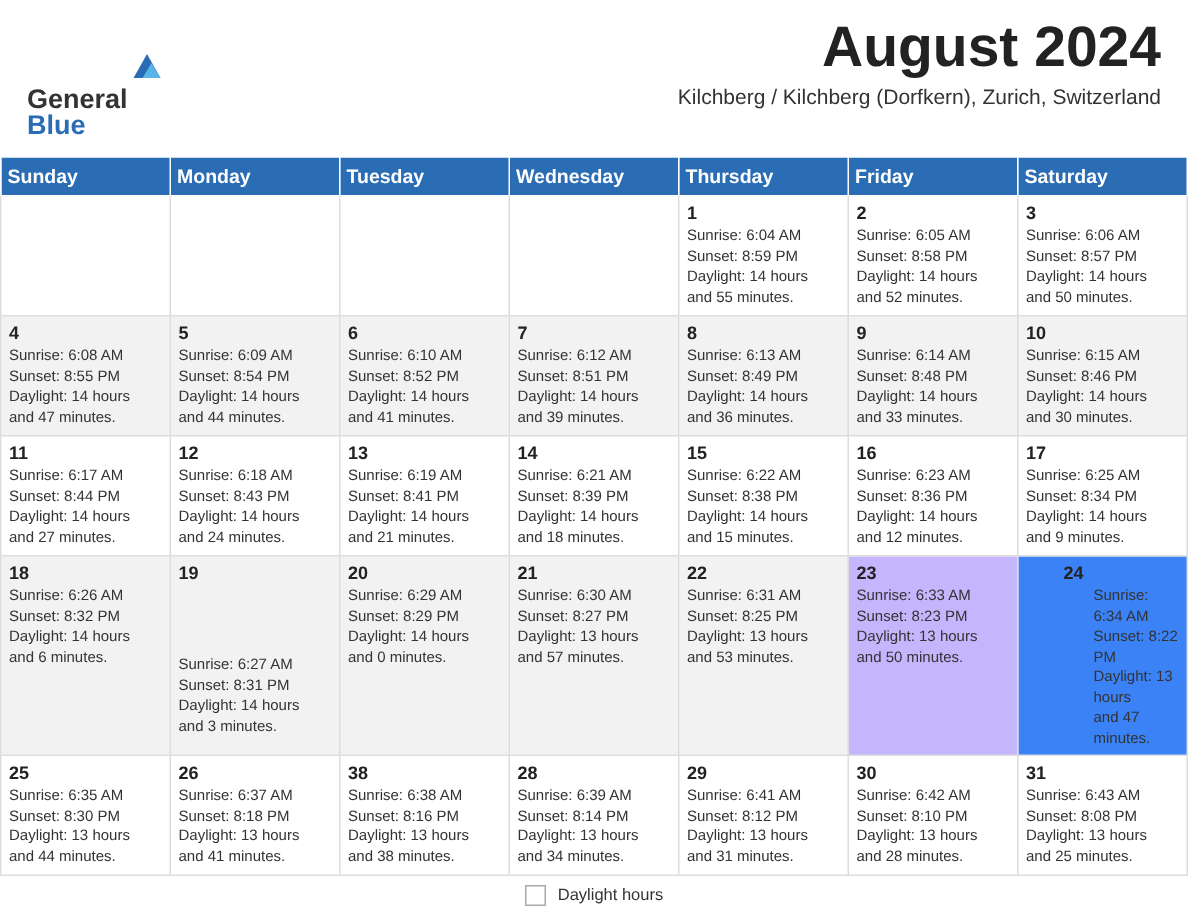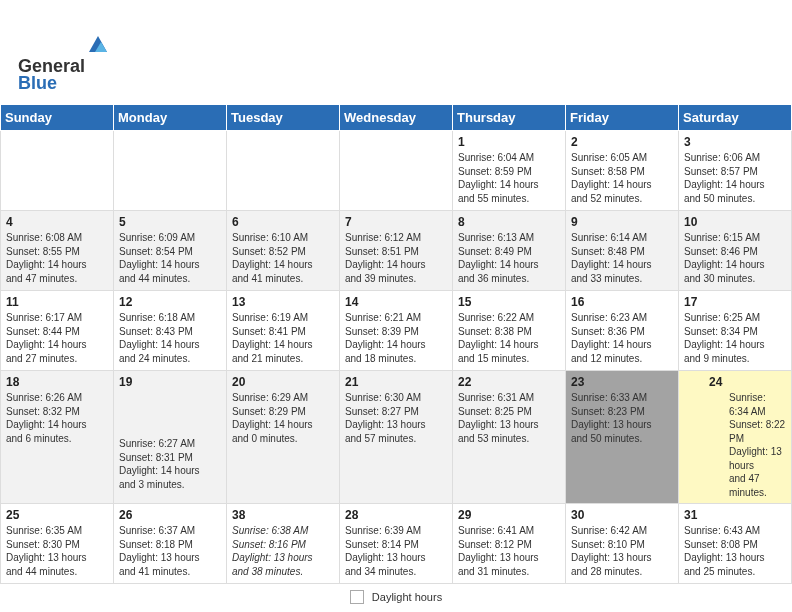--- a/index.html
+++ b/index.html
@@ -129,20 +129,24 @@
   <div class="logo">
     <div class="logo-text">
       <span class="logo-general">General</span>
       <svg class="logo-icon" viewBox="0 0 22 22">
         <polygon points="11,2 20,18 2,18" fill="#2a6db5"></polygon>
         <polygon points="14,8 20,18 8,18" fill="#5ab4e5"></polygon>
       </svg>
     </div>
     <span class="logo-blue" style="margin-top:-4px;">Blue</span>
   </div>
+  <div class="title-block">
+    <div class="month-year">August 2024</div>
+    <div class="location">Kilchberg / Kilchberg (Dorfkern), Zurich, Switzerland</div>
+  </div>
 </div>
 
 <table class="calendar-table">
   <thead>
     <tr>
     <th>Sunday</th>
         <th>Monday</th>
         <th>Tuesday</th>
         <th>Wednesday</th>
         <th>Thursday</th>
@@ -309,28 +313,28 @@
 Daylight: 13 hours
 and 57 minutes.</div>
         </td>
         <td style="background: rgb(242, 242, 242);">
           <span class="day-number">22</span>
           <div class="day-info" style="white-space: pre-line;">Sunrise: 6:31 AM
 Sunset: 8:25 PM
 Daylight: 13 hours
 and 53 minutes.</div>
         </td>
-        <td style="background: #a3a3a3;">
+        <td style="background: #c4b5fd;">
           <span class="day-number">23</span>
           <div class="day-info" style="white-space: pre-line;">Sunrise: 6:33 AM
 Sunset: 8:23 PM
 Daylight: 13 hours
 and 50 minutes.</div>
         </td>
-        <td style="background: #fef9c3; padding-left: 30px;">
+        <td style="background: #3b82f6; padding-left: 30px;">
           <span class="day-number">24</span>
           <div class="day-info" style="white-space: pre-line; margin-left: 20px;">Sunrise: 6:34 AM
 Sunset: 8:22 PM
 Daylight: 13 hours
 and 47 minutes.</div>
         </td>
       </tr>
       <tr style="background: rgb(255, 255, 255);">
         <td>
           <span class="day-number">25</span>
@@ -341,21 +345,21 @@
         </td>
         <td>
           <span class="day-number">26</span>
           <div class="day-info" style="white-space: pre-line;">Sunrise: 6:37 AM
 Sunset: 8:18 PM
 Daylight: 13 hours
 and 41 minutes.</div>
         </td>
         <td>
           <span class="day-number">38</span>
-          <div class="day-info" style="white-space: pre-line; font-style: italic;">Sunrise: 6:38 AM
+          <div class="day-info" style="white-space: pre-line;">Sunrise: 6:38 AM
 Sunset: 8:16 PM
 Daylight: 13 hours
 and 38 minutes.</div>
         </td>
         <td>
           <span class="day-number">28</span>
           <div class="day-info" style="white-space: pre-line;">Sunrise: 6:39 AM
 Sunset: 8:14 PM
 Daylight: 13 hours
 and 34 minutes.</div>

